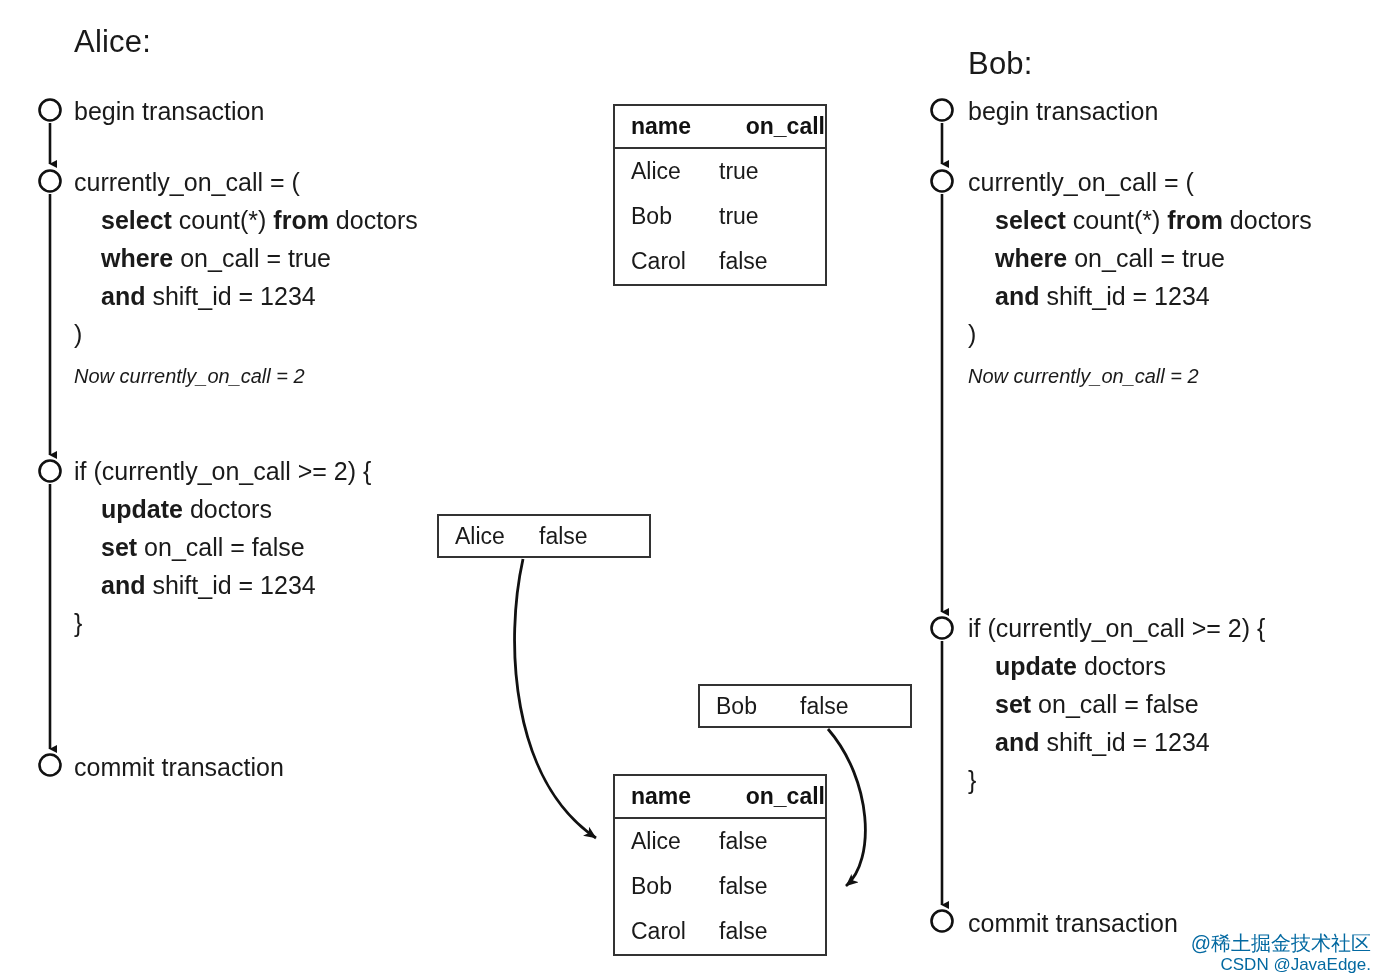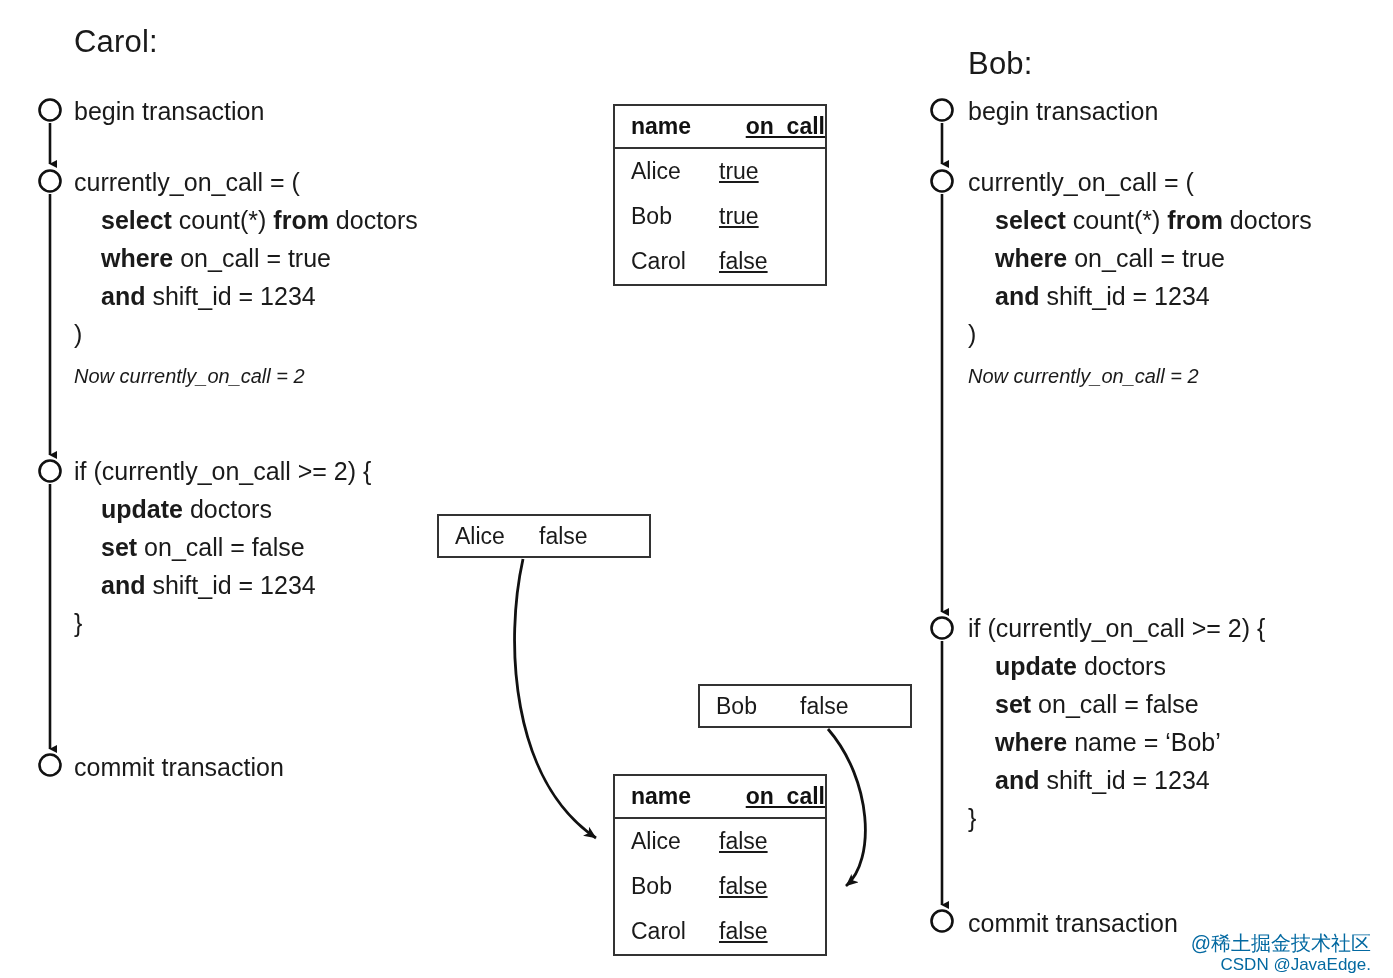--- a/index.html
+++ b/index.html
@@ -73,21 +73,21 @@
     height: 41px;
     align-items: center;
     gap: 36px;
   }
   .db-table .trow {
     display: flex;
     height: 45px;
     align-items: center;
   }
   .db-table .c0 { width: 104px; padding-left: 16px; box-sizing: border-box; }
-  .db-table .c1 { flex: 1; text-decoration: underline; }
+  .db-table .c1 { flex: 1; }
   .db-table .thead .cell {
     font-weight: 700;
     font-size: 23px;
     color: #111111;
   }
   .db-table .trow .cell {
     font-weight: 400;
     font-size: 23px;
     color: #1a1a1a;
   }
@@ -152,21 +152,21 @@
       <circle cx="942" cy="181" r="10.5"></circle>
       <circle cx="942" cy="628" r="10.5"></circle>
       <circle cx="942" cy="921" r="10.5"></circle>
     </g>
 
     <path d="M 523,559 C 505,640 510,780 596,838" stroke="#111111" stroke-width="2.8" fill="none" marker-end="url(#arrowHead)"></path>
 
     <path d="M 828,729 C 872,780 876,860 846,886" stroke="#111111" stroke-width="2.8" fill="none" marker-end="url(#arrowHead)"></path>
   </svg>
 
-  <div class="col-title" id="alice-title">Carol:</div>
+  <div class="col-title" id="alice-title">Alice:</div>
   <div class="col-title" id="bob-title">Bob:</div>
 
   <div class="stmt" style="left:74px; top:92px;">
     <span class="ln">begin transaction</span>
   </div>
 
   <div class="stmt" style="left:74px; top:163px;">
     <span class="ln">currently_on_call = (</span>
     <span class="ln ind"><b>select</b><span> count(*) </span><b>from</b><span> doctors</span></span>
     <span class="ln ind"><b>where</b><span> on_call = true</span></span>
@@ -199,21 +199,20 @@
     <span class="ln ind"><b>and</b><span> shift_id = 1234</span></span>
     <span class="ln">)</span>
   </div>
 
   <div class="note" style="left:968px; top:365px;">Now currently_on_call = 2</div>
 
   <div class="stmt" style="left:968px; top:609px;">
     <span class="ln">if (currently_on_call &gt;= 2) {</span>
     <span class="ln ind"><b>update</b><span> doctors</span></span>
     <span class="ln ind"><b>set</b><span> on_call = false</span></span>
-    <span class="ln ind"><b>where</b><span> name = ‘Bob’</span></span>
     <span class="ln ind"><b>and</b><span> shift_id = 1234</span></span>
     <span class="ln">}</span>
   </div>
 
   <div class="stmt" style="left:968px; top:904px;">
     <span class="ln">commit transaction</span>
   </div>
 
   <div class="db-table" id="table-initial" style="left:613px; top:104px; width:214px;">
     <div class="thead">

